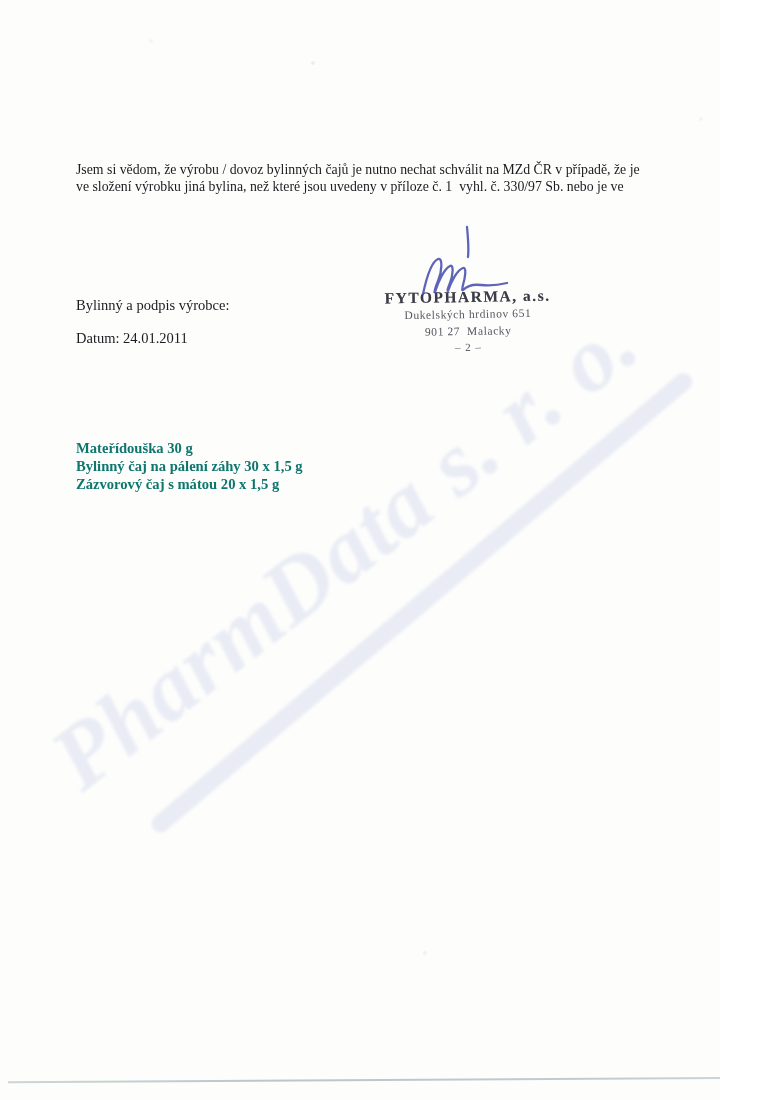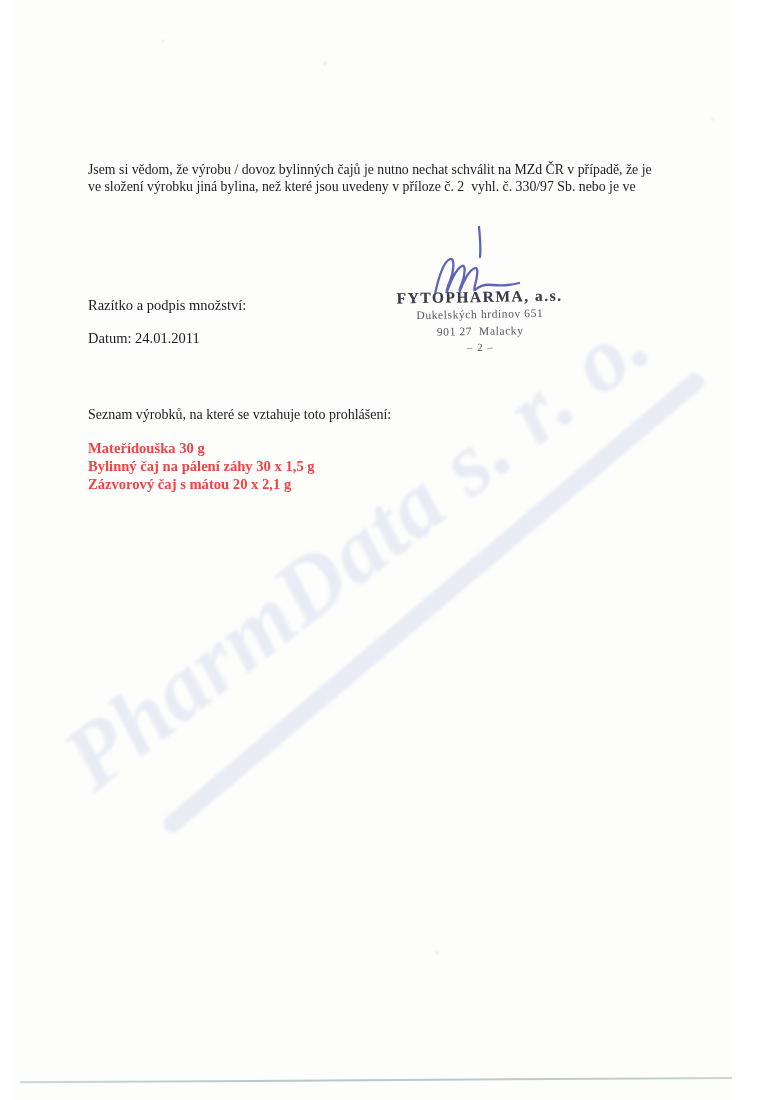--- a/index.html
+++ b/index.html
@@ -7,21 +7,20 @@
     --stamp-ink:#3c3c46;
     --stamp-address-ink:#55555f;
     --signature-ink:#5257b2;
     --watermark:#e9ecf4;
   }
   html,body{margin:0;padding:0;background:#ffffff;}
   body{width:777px;height:1100px;font-family:"Liberation Serif",serif;}
   .page{
     position:relative;width:720px;height:1100px;overflow:hidden;
     background:#fdfdfc;
-    margin-left:12px;
   }
   
   .watermark{
     position:absolute;left:-10px;top:440px;width:840px;height:240px;
     transform:rotate(-38deg);transform-origin:center;
     filter:blur(1.4px);
     z-index:0;
     pointer-events:none;
   }
   .wm-text{
@@ -35,21 +34,21 @@
     border-radius:10px;background:var(--watermark);
     transform:rotate(-2.2deg);
   }
   
   .txt{position:absolute;color:var(--ink);z-index:2;}
   .para{left:76px;top:161px;font-size:13.8px;line-height:17.2px;}
   .para-line{white-space:pre-wrap;}
   .stamp-label{left:76px;top:297px;font-size:14.5px;}
   .date-line{left:76px;top:330px;font-size:14.5px;}
   .list-heading{left:76px;top:407px;font-size:14px;}
-  .products{left:76px;top:440px;font-size:14.6px;font-weight:bold;line-height:17.8px;color:#ef4444;}
+  .products{left:76px;top:440px;font-size:14.6px;font-weight:bold;line-height:17.8px;color:#0f766e;}
   
   .stamp{
     position:absolute;left:372px;top:288px;width:192px;text-align:center;
     transform:rotate(-1deg);z-index:2;
   }
   .stamp-company{
     font-size:15.5px;font-weight:bold;letter-spacing:1.5px;color:var(--stamp-ink);
     white-space:nowrap;text-shadow:0 0 .6px rgba(60,60,70,.45);
   }
   .stamp-addr{
@@ -79,24 +78,24 @@
 
 <div class="page">
 
   <div class="watermark" aria-hidden="true">
     <div class="wm-text">PharmData s. r. o.</div>
     <div class="wm-bar"></div>
   </div>
 
   <div class="txt para">
     <div class="para-line">Jsem si vědom, že výrobu / dovoz bylinných čajů je nutno nechat schválit na MZd ČR v případě, že je</div>
-    <div class="para-line">ve složení výrobku jiná bylina, než které jsou uvedeny v příloze č. 2  vyhl. č. 330/97 Sb. nebo je ve</div>
+    <div class="para-line">ve složení výrobku jiná bylina, než které jsou uvedeny v příloze č. 1  vyhl. č. 330/97 Sb. nebo je ve</div>
   </div>
 
-  <div class="txt stamp-label">Razítko a podpis množství:</div>
+  <div class="txt stamp-label">Bylinný a podpis výrobce:</div>
   <div class="txt date-line">Datum: 24.01.2011</div>
 
   <svg class="signature" width="140" height="88" viewBox="0 0 140 88">
     <path d="M 72,7 C 73,17 74,27 73,37"></path>
     <path d="M 28,74
       C 31,60 36,42 43,39
       C 48,37 47,52 43,61
       C 40,68 39,73 40,72
       C 43,62 49,49 55,46
       C 59,44 58,55 55,63
@@ -108,23 +107,22 @@
       C 95,66 104,65 112,63"></path>
   </svg>
 
   <div class="stamp">
     <div class="stamp-company">FYTOPHARMA, a.s.</div>
     <div class="stamp-addr">Dukelských hrdinov 651</div>
     <div class="stamp-addr">901 27  Malacky</div>
     <div class="stamp-page">– 2 –</div>
   </div>
 
-  <div class="txt list-heading">Seznam výrobků, na které se vztahuje toto prohlášení:</div>
   <div class="txt products">
     <div class="product">Mateřídouška 30 g</div>
     <div class="product">Bylinný čaj na pálení záhy 30 x 1,5 g</div>
-    <div class="product">Zázvorový čaj s mátou 20 x 2,1 g</div>
+    <div class="product">Zázvorový čaj s mátou 20 x 1,5 g</div>
   </div>
 
   <div class="specks"></div>
   <div class="scan-line"></div>
 
 </div>
 
 </body></html>

